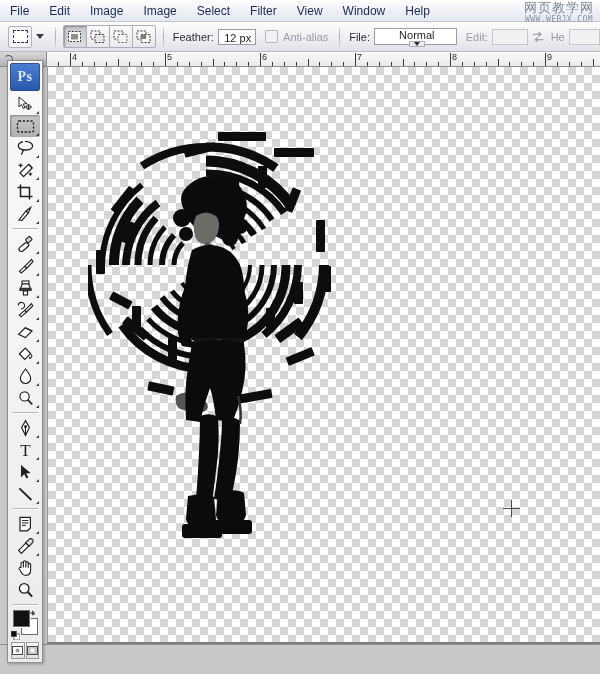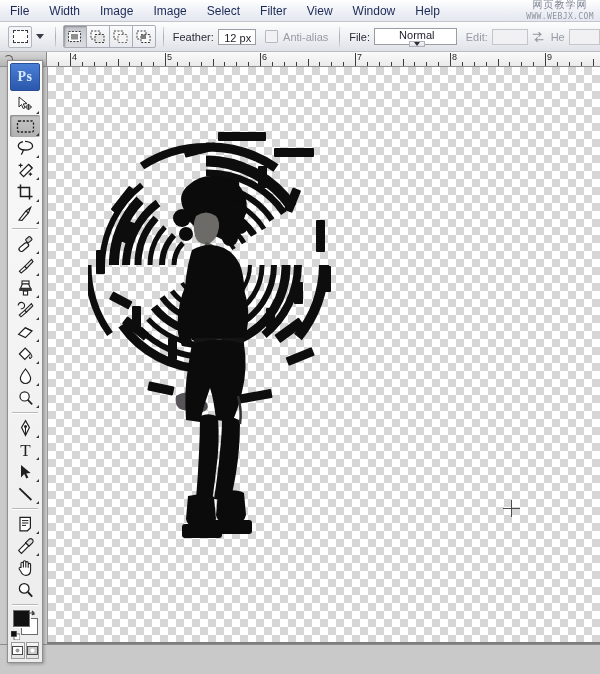--- a/index.html
+++ b/index.html
@@ -25,22 +25,22 @@
     font-size:12px;color:#1b2a57;
     cursor:default;white-space:nowrap;
     border-radius:2px;
   }
   #watermark{
     position:absolute;right:6px;top:1px;
     text-align:center;line-height:1;
     pointer-events:none;
   }
   #watermark .wm-cn{
-    font-size:10px;color:#7f8694;letter-spacing:1px;
-    font-family:Liberation Mono, monospace;
+    font-size:13px;color:#7f8694;letter-spacing:1px;
+    font-family:Liberation Sans, sans-serif;
     display:block;
   }
   #watermark .wm-url{
     font-size:8px;color:#8d93a0;letter-spacing:.4px;
     display:block;margin-top:2px;
     font-family:"DejaVu Sans Mono", monospace;
   }
   
   #optionsbar{
     position:absolute;left:0;top:22px;width:600px;height:30px;
@@ -240,21 +240,21 @@
   #canvas-bottom-edge{
     position:absolute;left:47px;top:642px;width:553px;height:2px;
     background:#7d7d7d;
   }
 </style>
 </head>
 <body>
 
 <div id="menubar">
   <div class="menu-item">File</div>
-  <div class="menu-item">Width</div>
+  <div class="menu-item">Edit</div>
   <div class="menu-item">Image</div>
   <div class="menu-item">Image</div>
   <div class="menu-item">Select</div>
   <div class="menu-item">Filter</div>
   <div class="menu-item">View</div>
   <div class="menu-item">Window</div>
   <div class="menu-item">Help</div>
 
   <div id="watermark">
     <span class="wm-cn">网页教学网</span>

